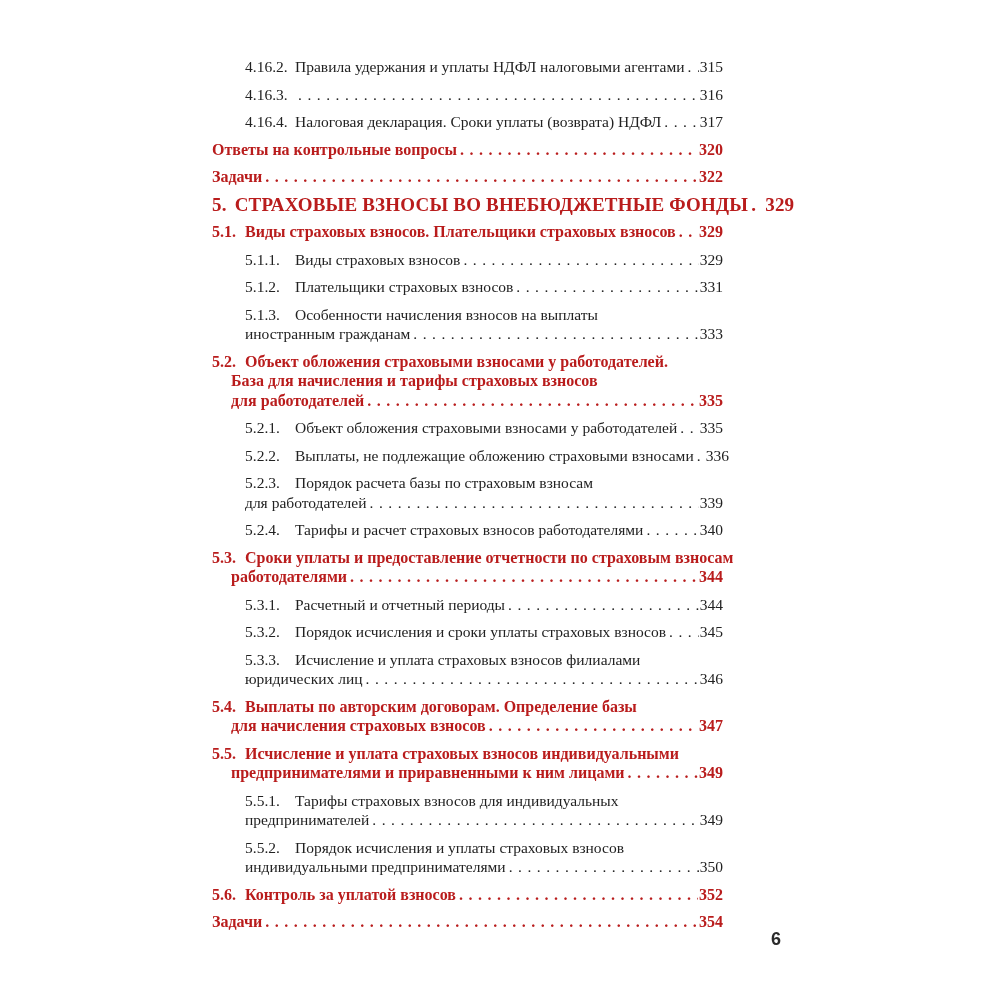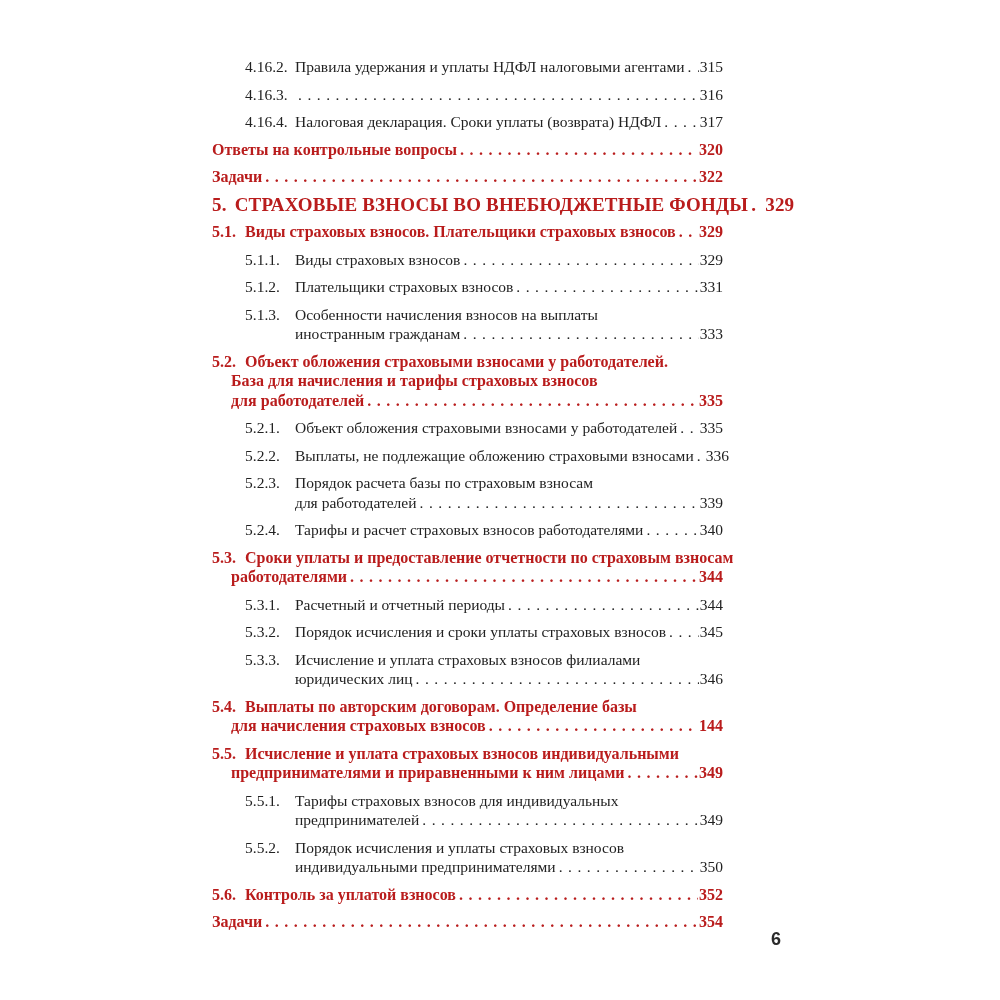--- a/index.html
+++ b/index.html
@@ -49,21 +49,21 @@
     display: flex;
     align-items: baseline;
   }
   .num {
     flex: none;
   }
   .level2 .num { min-width: 50px; }
   .level1 .num { min-width: 33px; }
   .level0 .num { margin-right: 8px; }
   .level1 .line.cont { margin-left: 19px; }
-  .level2 .line.cont { margin-left: 50px; }
+  .level2 .line.cont { }
   .title {
     flex: none;
     white-space: pre;
   }
   .dotfill {
     flex: 1 1 0;
     min-width: 8px;
     overflow: hidden;
     white-space: nowrap;
     margin-left: 3px;
@@ -263,21 +263,21 @@
         </div>
       </div>
       <div class="entry level1 bold">
         <div class="line">
           <span class="num">5.4.</span>
           <span class="title">Выплаты по авторским договорам. Определение базы</span>
         </div>
         <div class="line cont">
           <span class="title">для начисления страховых взносов</span>
           <span class="dotfill"></span>
-          <span class="pagenum">144</span>
+          <span class="pagenum">347</span>
         </div>
       </div>
       <div class="entry level1 bold">
         <div class="line">
           <span class="num">5.5.</span>
           <span class="title">Исчисление и уплата страховых взносов индивидуальными</span>
         </div>
         <div class="line cont">
           <span class="title">предпринимателями и приравненными к ним лицами</span>
           <span class="dotfill"></span>

